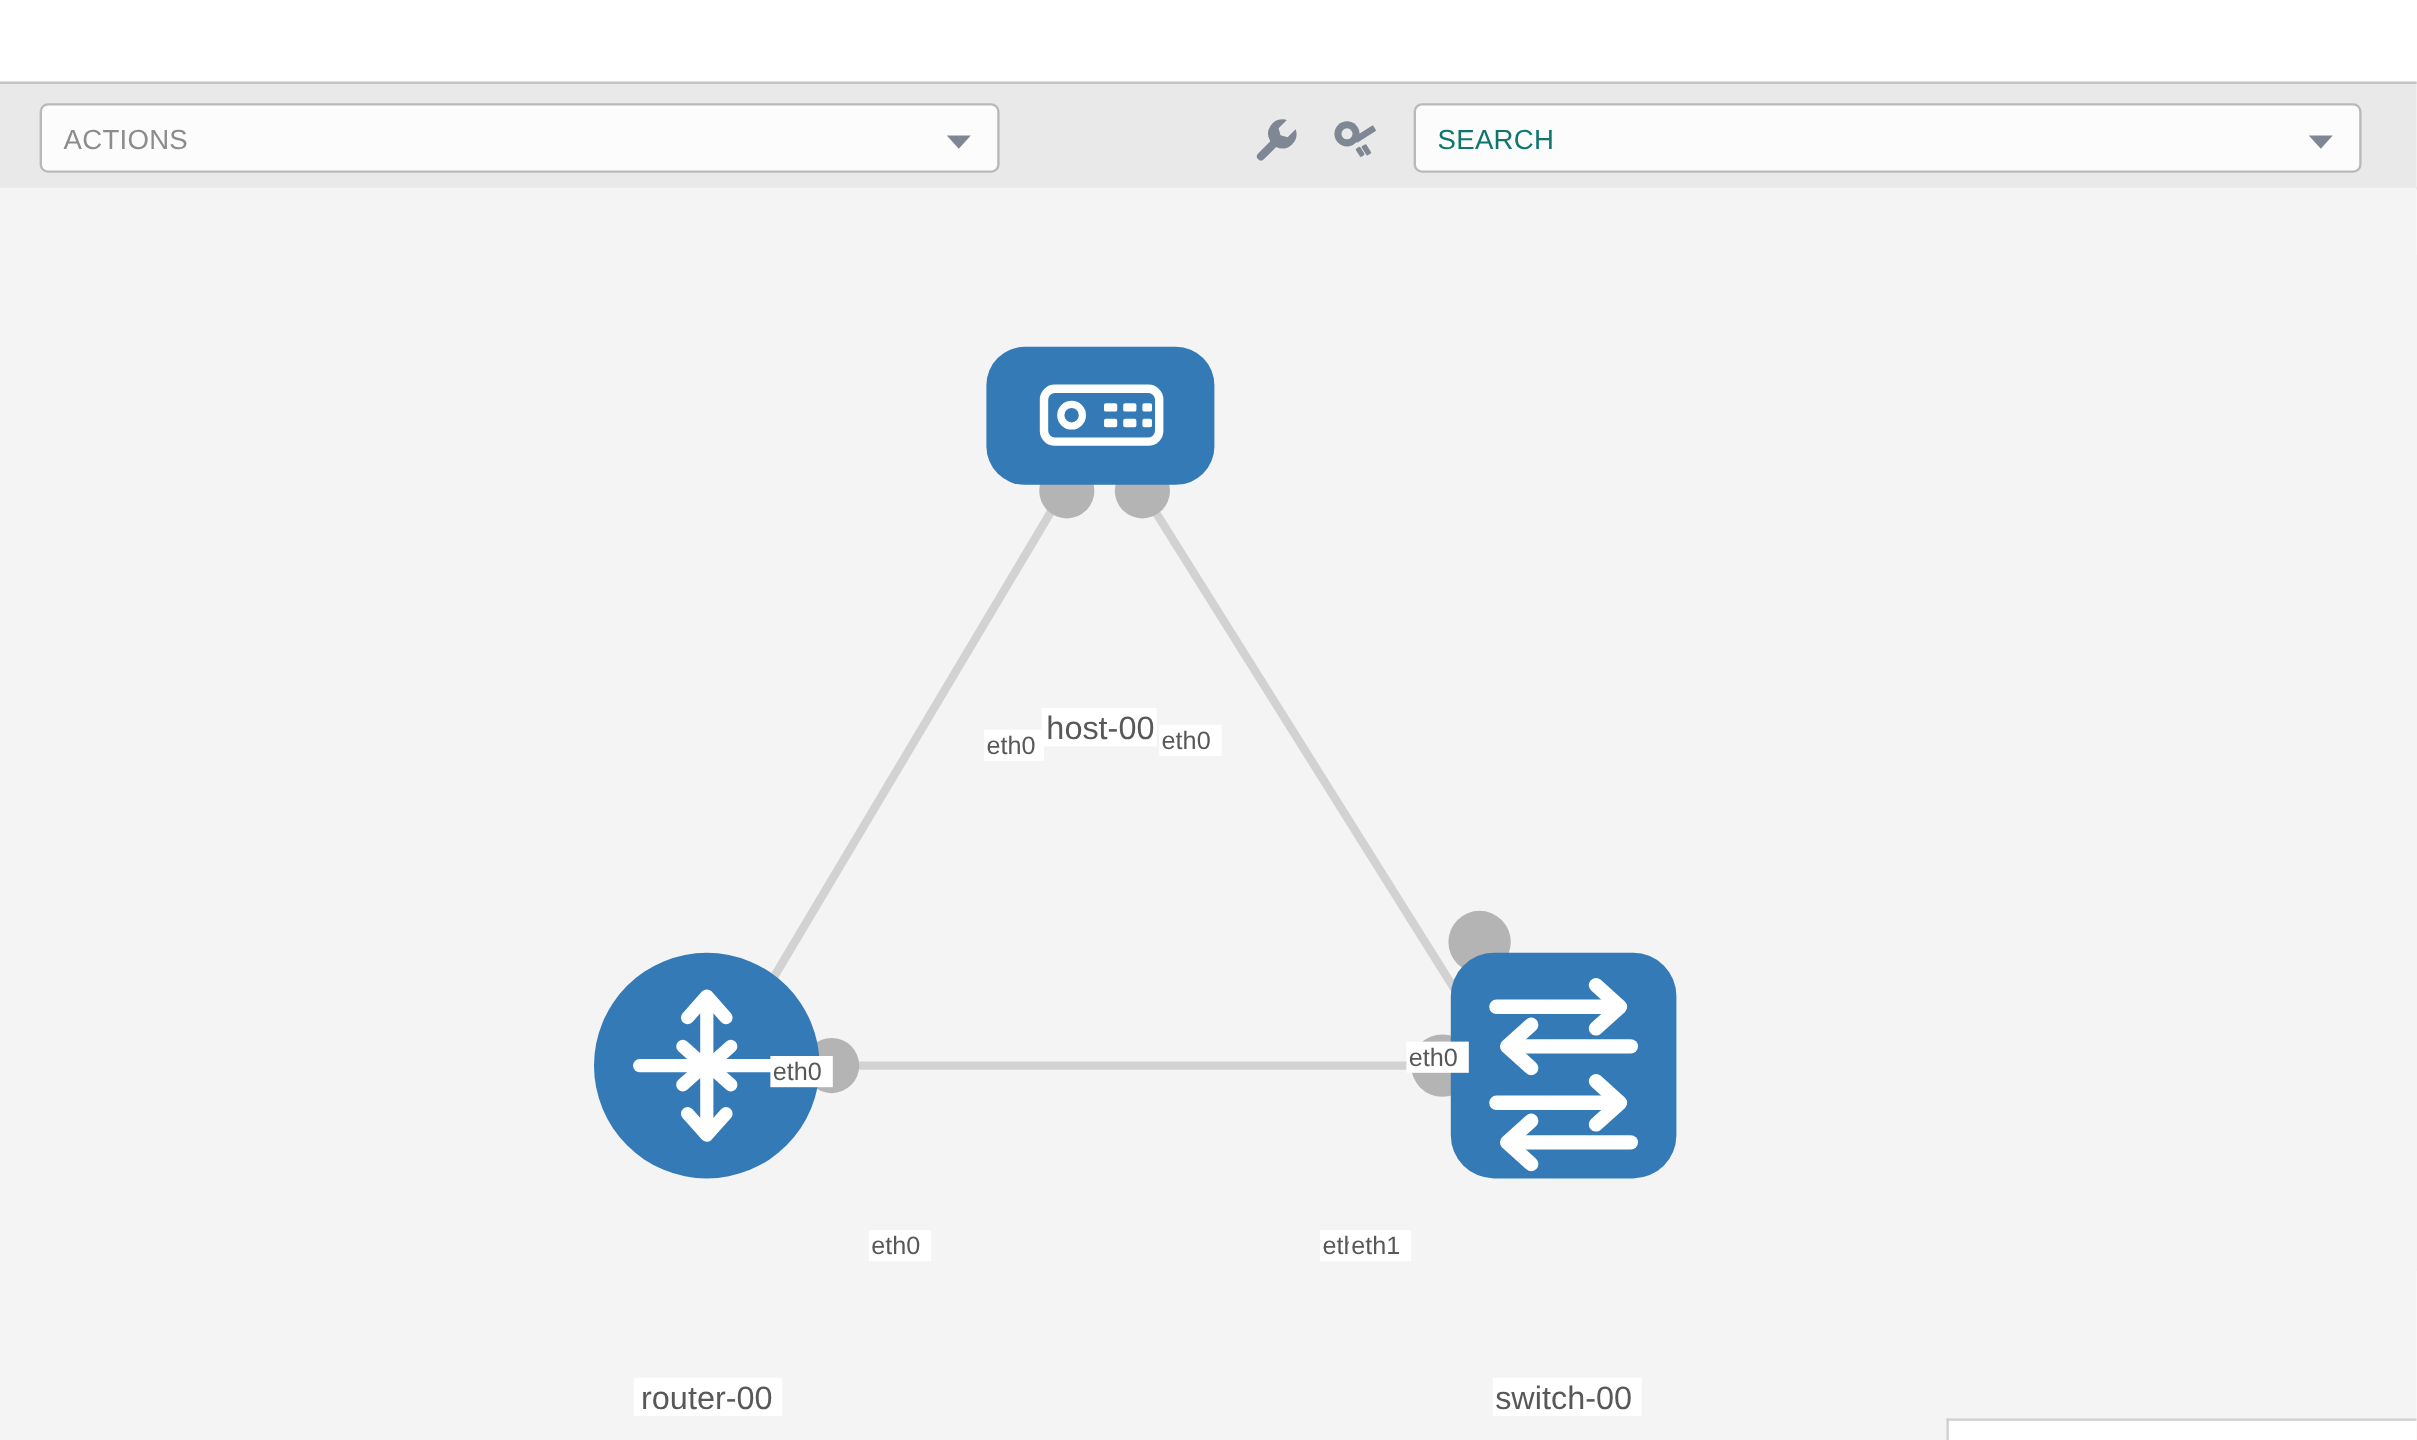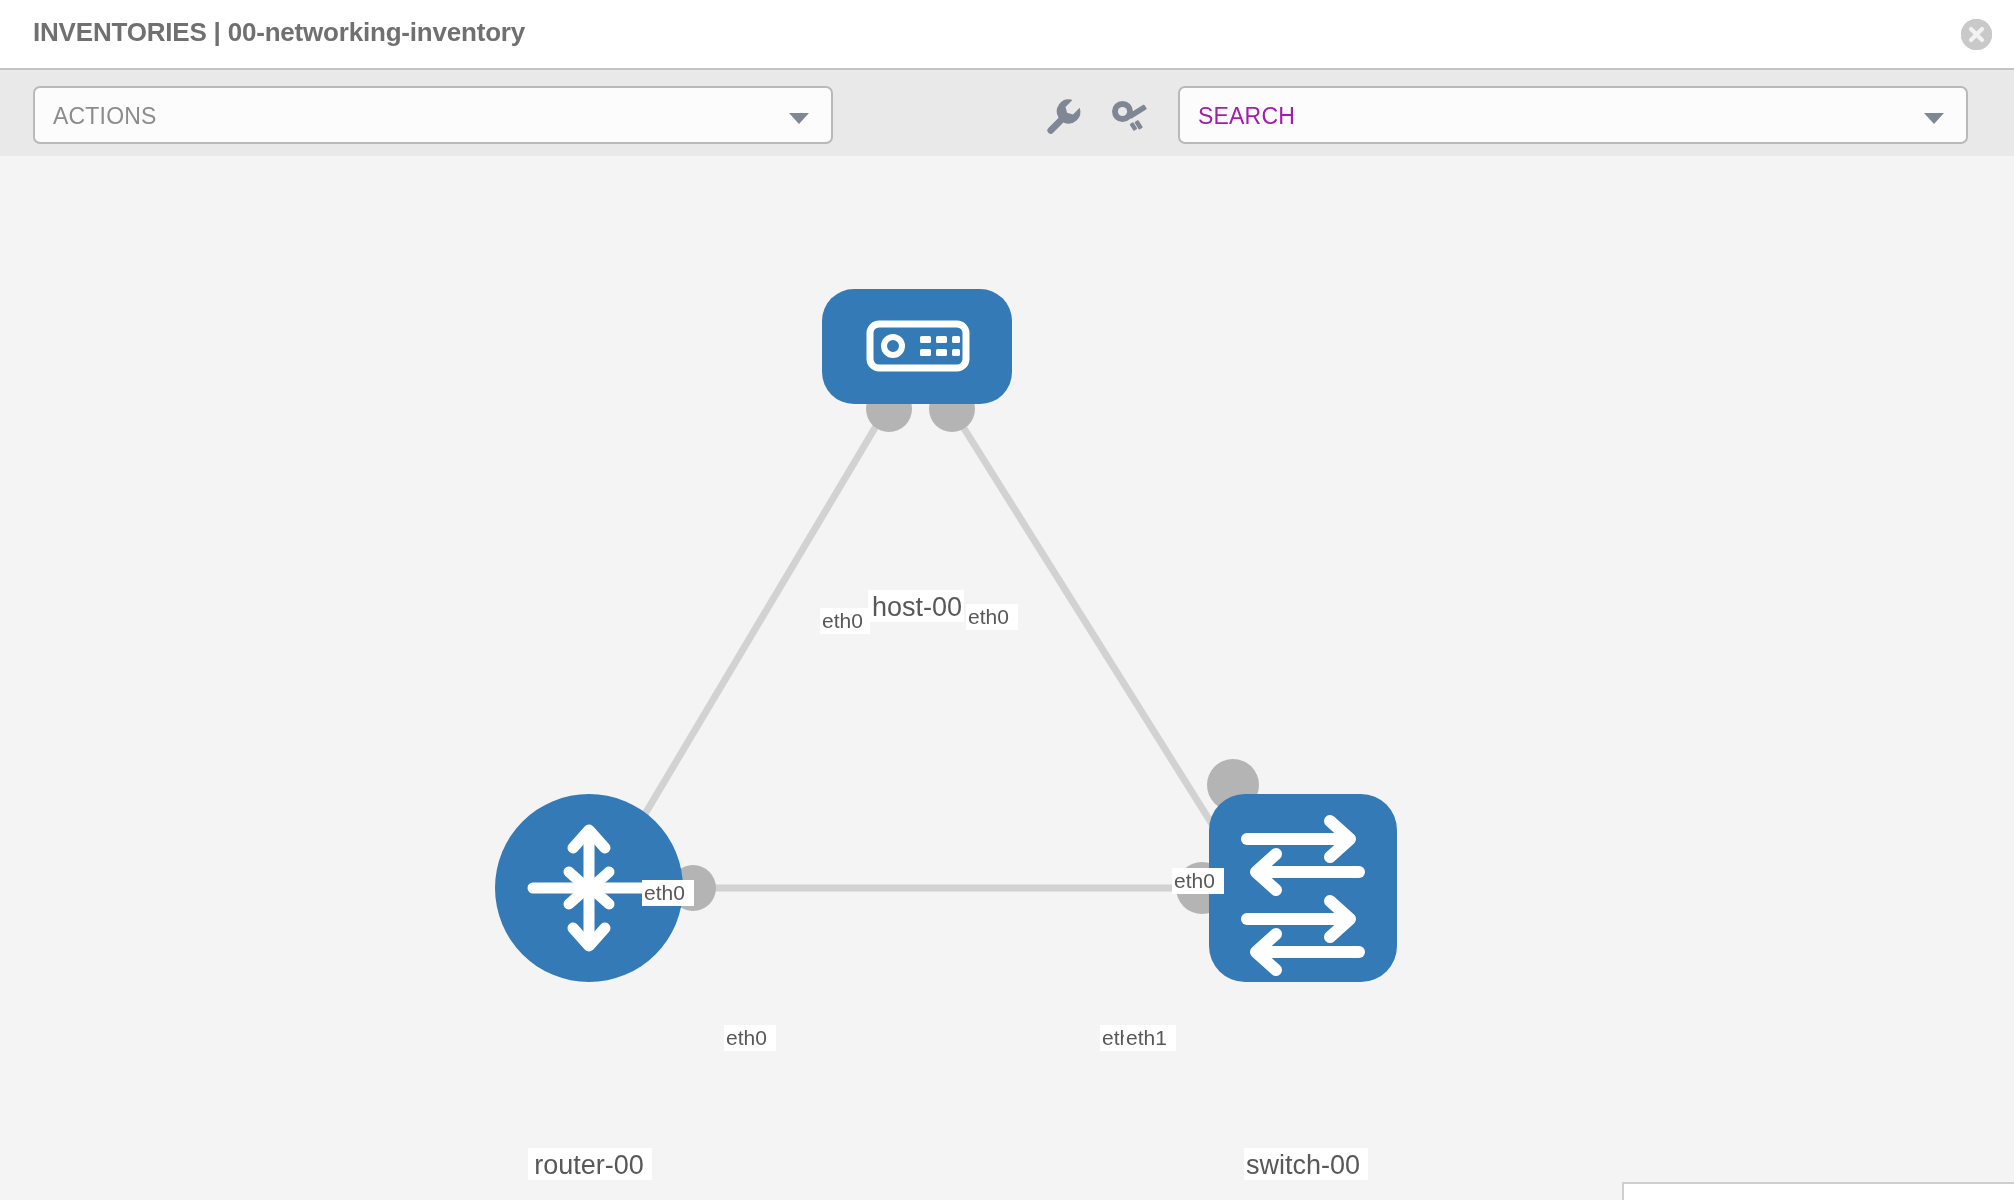--- a/index.html
+++ b/index.html
@@ -119,21 +119,21 @@
     background: #fcfcfc;
     border: 2px solid #b9b9b9;
     border-radius: 7px;
     cursor: text;
   }
   .search-placeholder {
     position: absolute;
     left: 18px;
     top: 15px;
     font-size: 23px;
-    color: #a21caf;
+    color: #0f766e;
     letter-spacing: 0.2px;
   }
 
   
   .canvas {
     position: absolute;
     left: 0; top: 156px;
     width: 2014px;
     height: 1156px;
     background: #f4f4f4;
@@ -231,30 +231,20 @@
     border-radius: 50%;
     background: #337ab7;
     cursor: pointer;
   }
 </style>
 </head>
 <body>
 
 <div id="app">
 
-  <div class="header">
-    <div class="page-title">INVENTORIES | 00-networking-inventory</div>
-
-    <div class="close-btn">
-      <svg width="31" height="31" viewBox="0 0 31 31" aria-hidden="true">
-        <circle cx="15.5" cy="15.5" r="15.5" fill="#c9c9c9"></circle>
-        <path d="M10 10 L21 21 M21 10 L10 21" stroke="#f2f2f2" stroke-width="4.2" stroke-linecap="round"></path>
-      </svg>
-    </div>
-  </div>
 
   <div class="toolbar">
 
     <div class="actions-select">
       <span class="actions-label">ACTIONS</span>
       <span class="caret"></span>
     </div>
 
     <div class="tool-icon wrench">
       <svg width="42" height="42" viewBox="0 0 42 42" aria-hidden="true">

